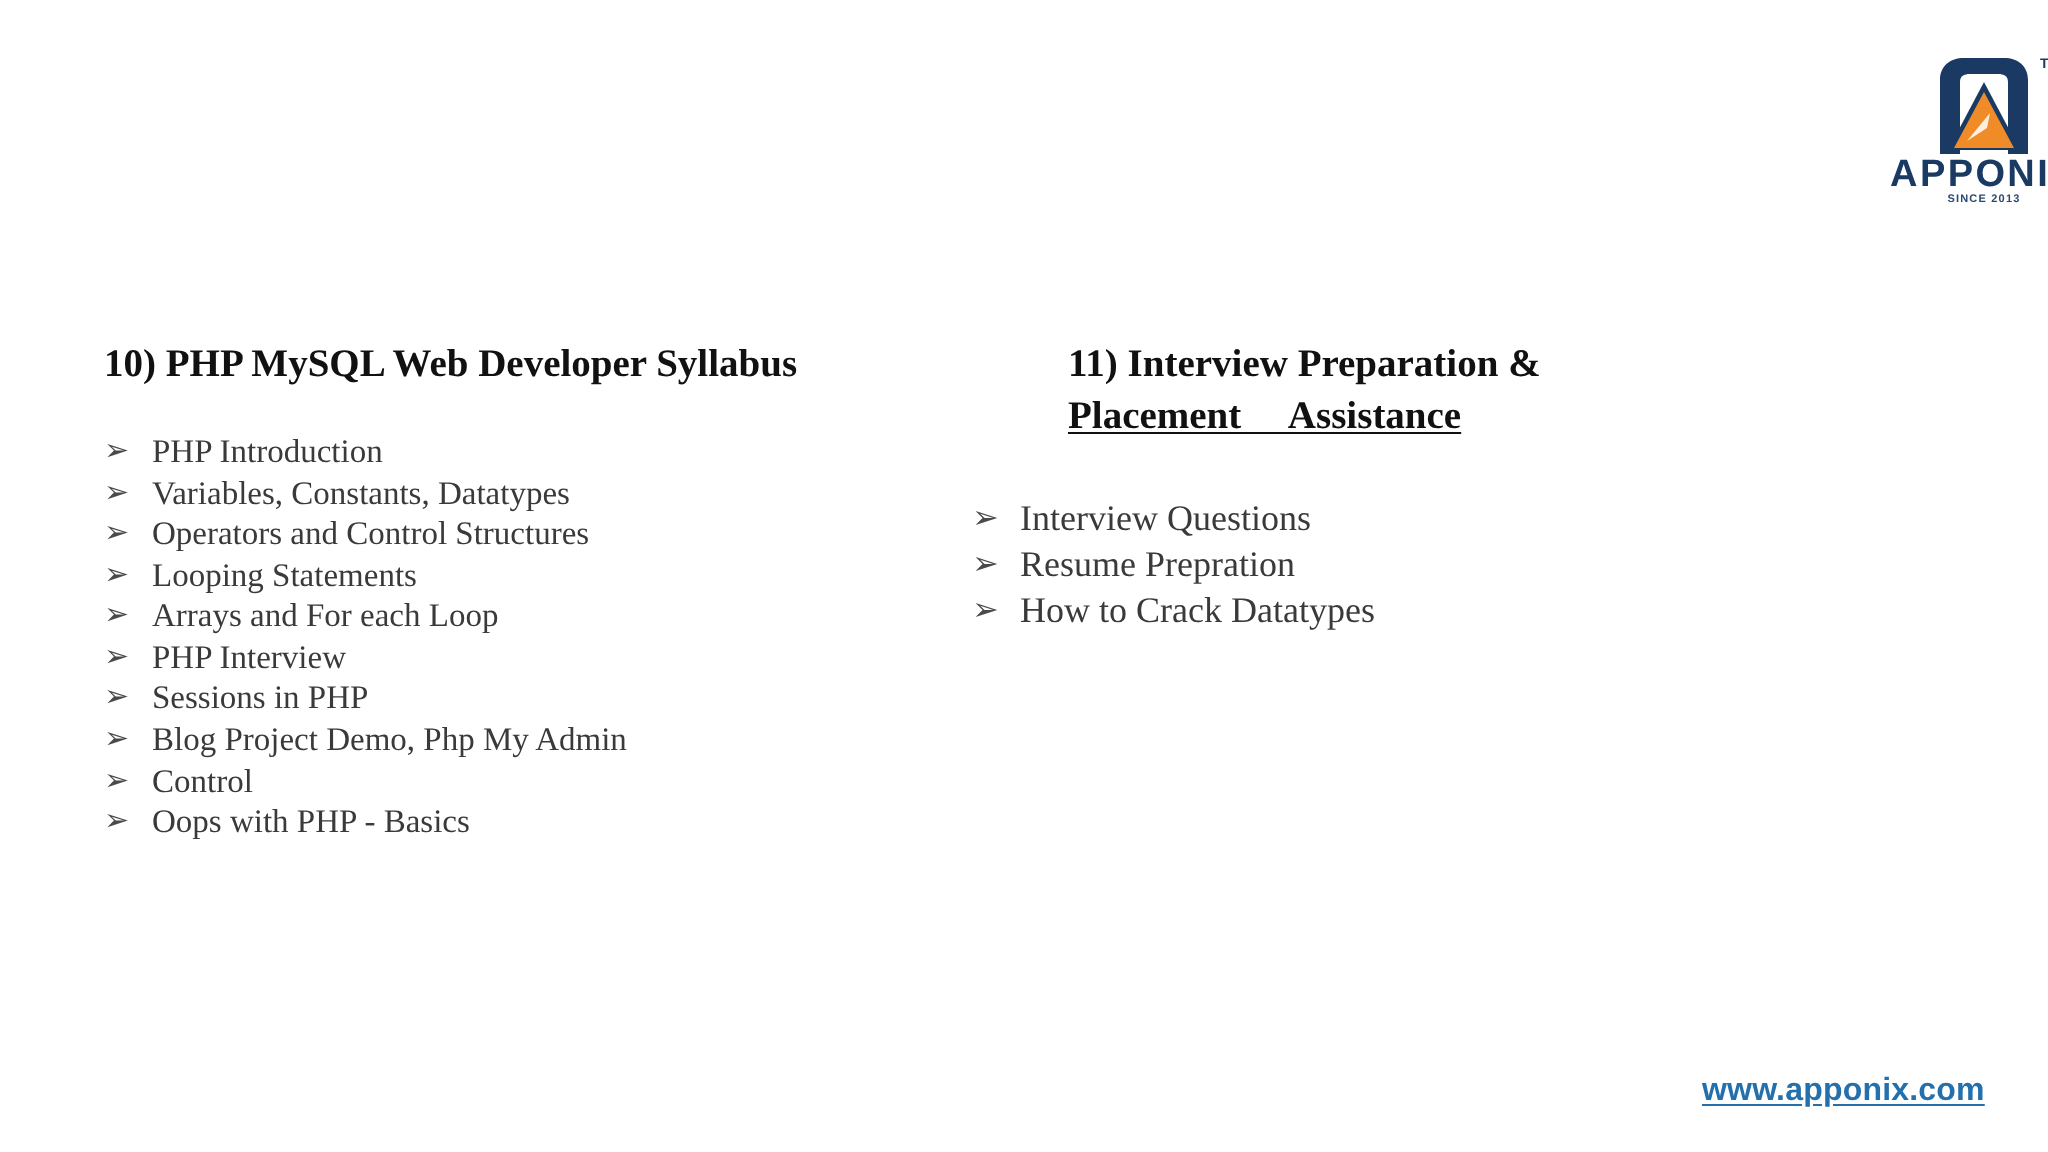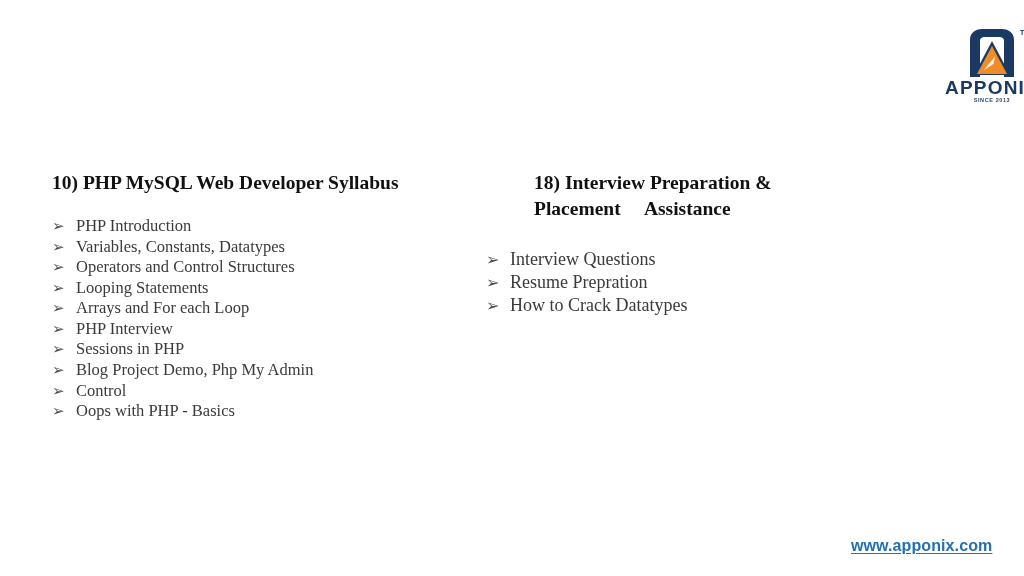--- a/index.html
+++ b/index.html
@@ -99,20 +99,21 @@
   }
   .heading .ul {
     text-underline-offset: 2px;
   }
   .col-right .heading {
     padding-left: 56px;
     white-space: normal;
   }
   .heading-line2 {
     display: inline-block;
+    text-decoration: underline;
     text-underline-offset: 2px;
     white-space: pre;
   }
 
   .bullet-list {
     list-style: none;
     margin: 0;
     padding: 0;
   }
   .col-left .bullet-list  { margin-top: 20px; }
@@ -188,21 +189,21 @@
       <li><span class="marker">➢</span><span>PHP Interview</span></li>
       <li><span class="marker">➢</span><span>Sessions in PHP</span></li>
       <li><span class="marker">➢</span><span>Blog Project Demo, Php My Admin</span></li>
       <li><span class="marker">➢</span><span>Control</span></li>
       <li><span class="marker">➢</span><span>Oops with PHP - Basics</span></li>
     </ul>
   </div>
 
   <div class="col col-right">
     <div class="heading">
-      <span class="num">18)</span>
+      <span class="num">11)</span>
       <span class="ul">Interview Preparation &amp;</span><br>
       <span class="heading-line2">Placement     Assistance</span>
     </div>
     <ul class="bullet-list">
       <li><span class="marker">➢</span><span>Interview Questions</span></li>
       <li><span class="marker">➢</span><span>Resume Prepration</span></li>
       <li><span class="marker">➢</span><span>How to Crack Datatypes</span></li>
     </ul>
   </div>
 

